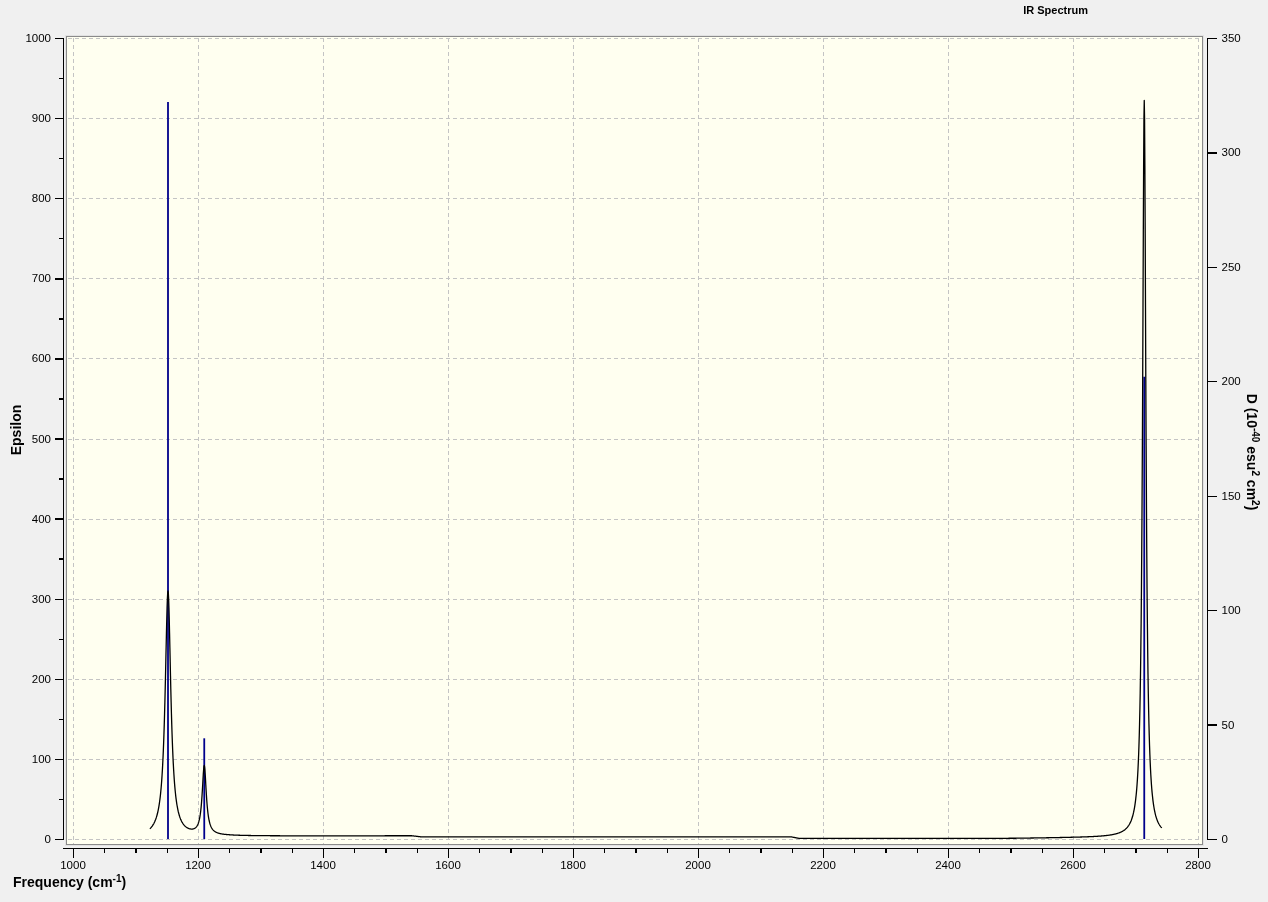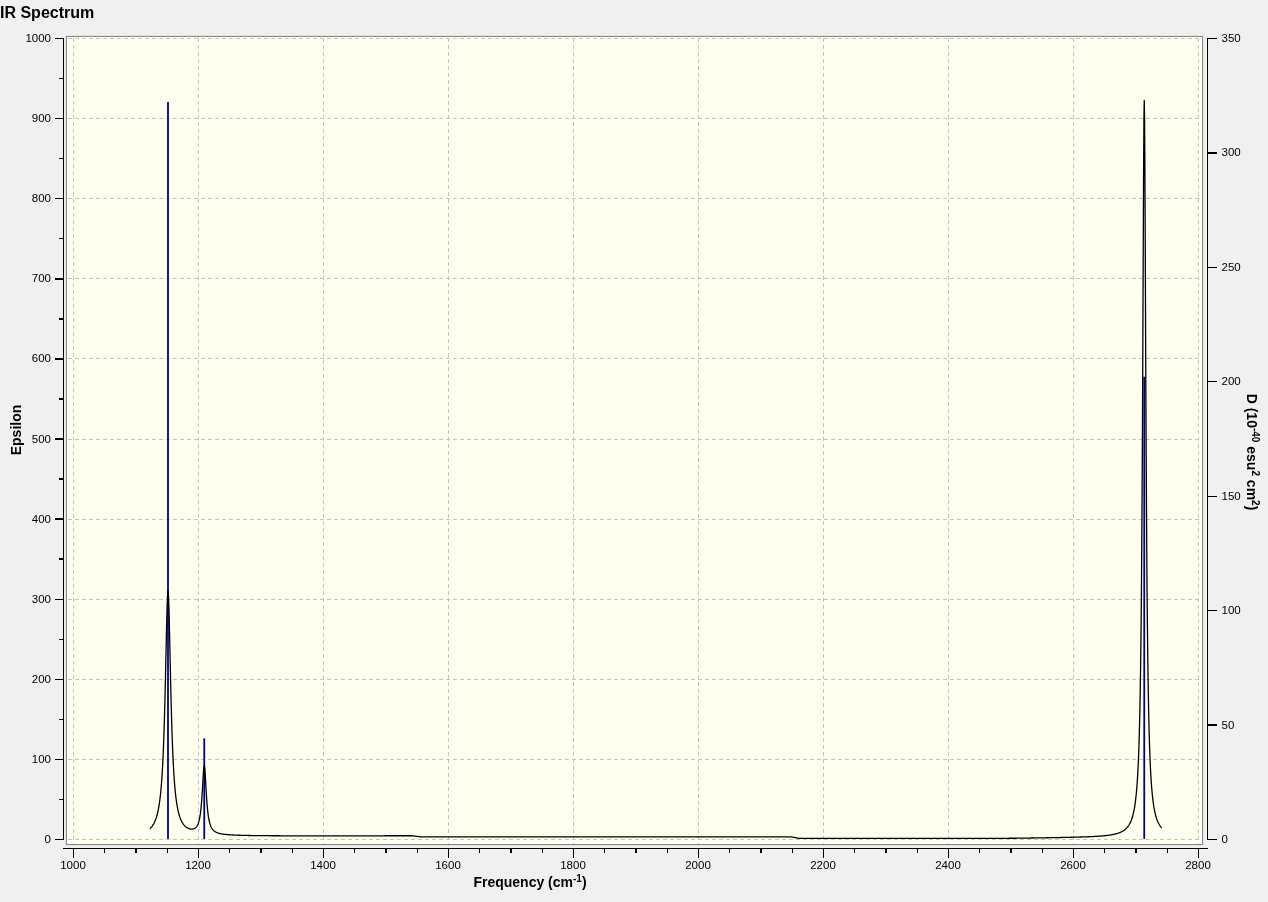--- a/index.html
+++ b/index.html
@@ -4,25 +4,25 @@
 <style>
   html,body{margin:0;padding:0;}
   .canvas{
     position:relative;width:1268px;height:902px;
     background:#f0f0f0;overflow:hidden;
     font-family:"Liberation Sans",sans-serif;
     color:#000;
   }
   .chart-title{
     position:absolute;left:0;top:4px;width:1088px;
-    text-align:left;font-size:16px;font-weight:bold;
+    text-align:right;font-size:11px;font-weight:bold;
   }
   .xaxis-label{
-    position:absolute;left:4px;top:874px;width:1052px;
-    text-align:center;font-size:14px;font-weight:bold;
+    position:absolute;left:13px;top:874px;width:1052px;
+    font-size:14px;font-weight:bold;
   }
   .yaxis-label-left{
     position:absolute;left:16px;top:430px;width:0;height:0;
     font-size:14px;font-weight:bold;white-space:nowrap;
   }
   .yaxis-label-left .rot{
     display:inline-block;transform:translate(-50%,-50%) rotate(-90deg);
   }
   .yaxis-label-right{
     position:absolute;left:1252px;top:452px;width:0;height:0;

